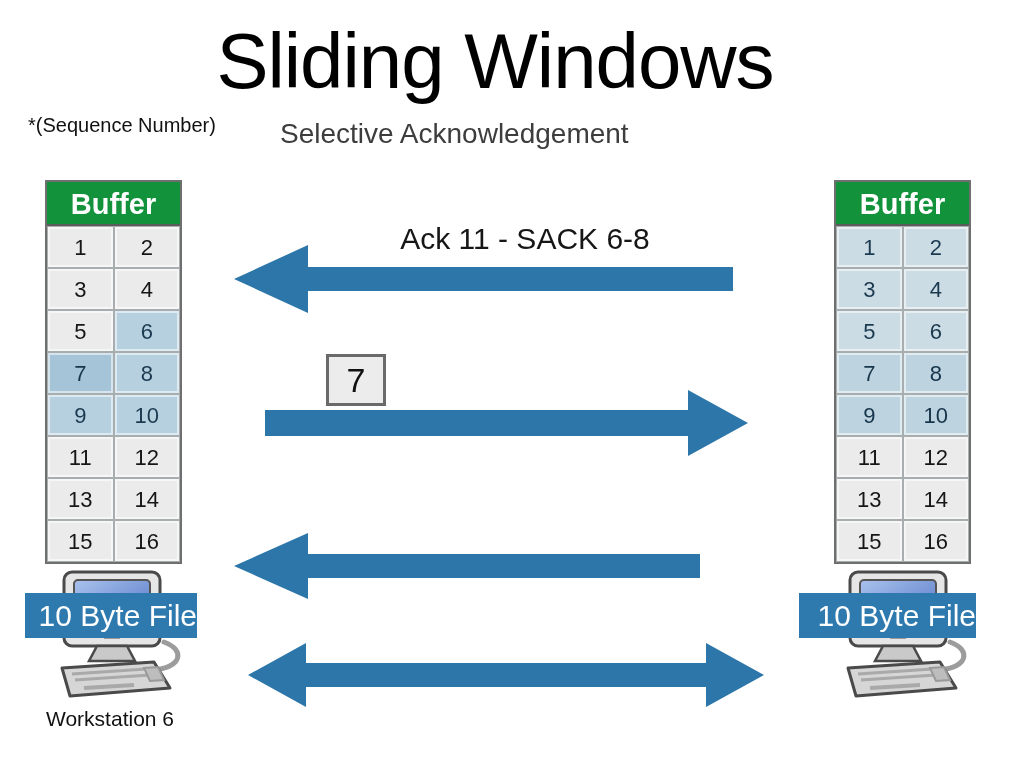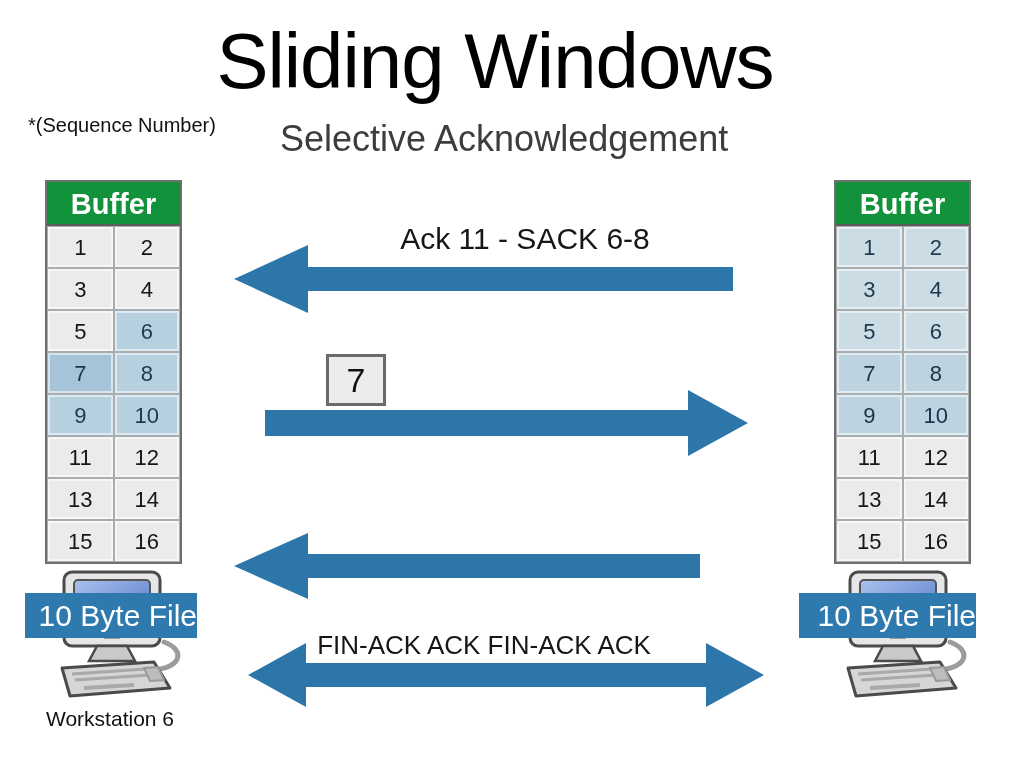--- a/index.html
+++ b/index.html
@@ -3,21 +3,21 @@
 <meta charset="utf-8">
 <style>
   * { margin:0; padding:0; box-sizing:border-box; }
   html,body { width:1024px; height:768px; background:#ffffff; overflow:hidden; }
   body { font-family:"Liberation Sans","DejaVu Sans",sans-serif; color:#000; }
   .slide { position:relative; width:1024px; height:564px; background:#fff; }
 
   .title { position:absolute; top:16px; left:0; width:990px; text-align:center;
            font-size:78px; font-weight:400; color:#000; letter-spacing:-1px; }
   .seq-note { position:absolute; top:114px; left:28px; font-size:20px; color:#111; }
-  .subtitle { position:absolute; top:118px; left:280px; font-size:36px; color:#3d3d3d; }
+  .subtitle { position:absolute; top:118px; left:280px; font-size:28px; color:#3d3d3d; }
 
   
   .buffer-table { position:absolute; top:180px; width:137px;
                   border:2px solid #6f6f6f; display:grid;
                   grid-template-columns:1fr 1fr; background:#a21caf; }
   .buffer-table.left { left:45px; }
   .buffer-table.right { left:834px; }
   .buffer-header { grid-column:1 / span 2; height:44px; background:#12923a;
                    color:#fff; font-weight:bold; font-size:29px; text-align:center;
                    line-height:44px; border-bottom:2px solid #5c5c5c; }
@@ -108,21 +108,20 @@
 
   <div class="seg-box">7</div>
   <svg class="arrow" style="left:263px; top:388px;" width="487" height="70" viewBox="0 0 487 70">
     <polygon points="2,22 425,22 425,2 485,35 425,68 425,48 2,48" fill="#2c76a9"></polygon>
   </svg>
 
   <svg class="arrow" style="left:232px; top:530px;" width="470" height="72" viewBox="0 0 470 72">
     <polygon points="2,36 76,3 76,24 468,24 468,48 76,48 76,69" fill="#2c76a9"></polygon>
   </svg>
 
-  <div class="msg msg-fin">FIN-ACK ACK FIN-ACK ACK</div>
   <svg class="arrow" style="left:246px; top:640px;" width="520" height="70" viewBox="0 0 520 70">
     <polygon points="2,35 60,3 60,23 460,23 460,3 518,35 460,67 460,47 60,47 60,67" fill="#2c76a9"></polygon>
   </svg>
 
   <svg class="ws-icon left" viewBox="0 0 140 135">
     <defs>
       <linearGradient id="scr1" x1="0" y1="0" x2="1" y2="1">
         <stop offset="0" stop-color="#a9c2ec"></stop>
           <stop offset="1" stop-color="#5374c6"></stop>
       </linearGradient>

